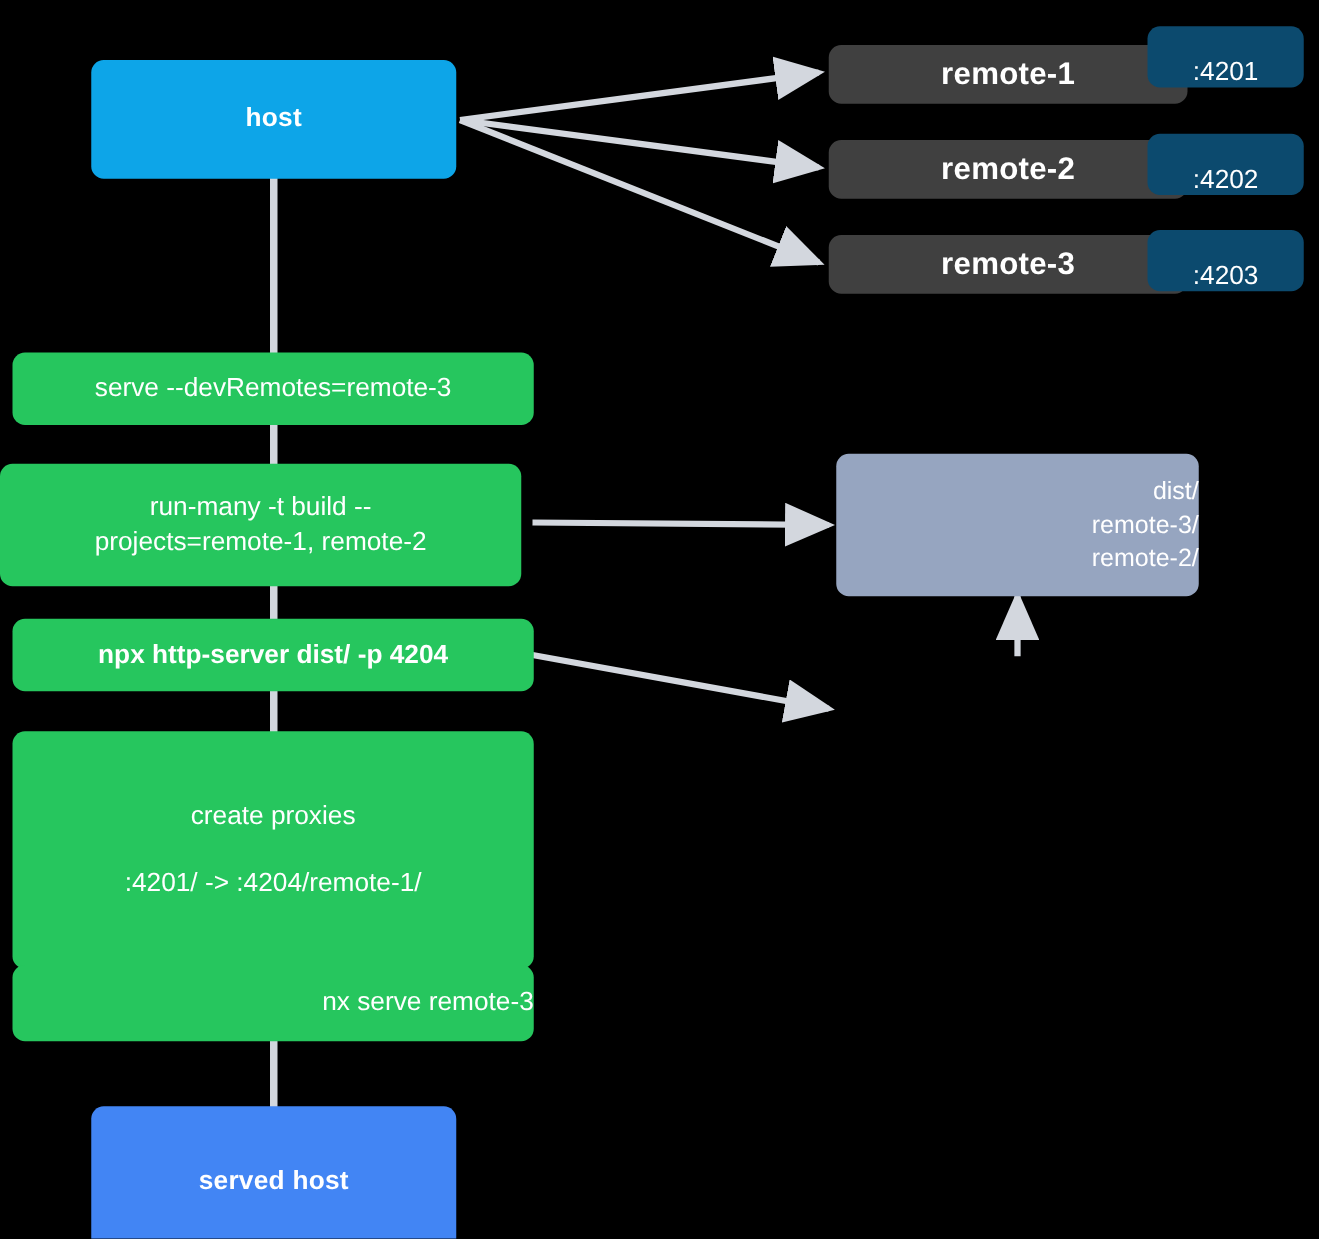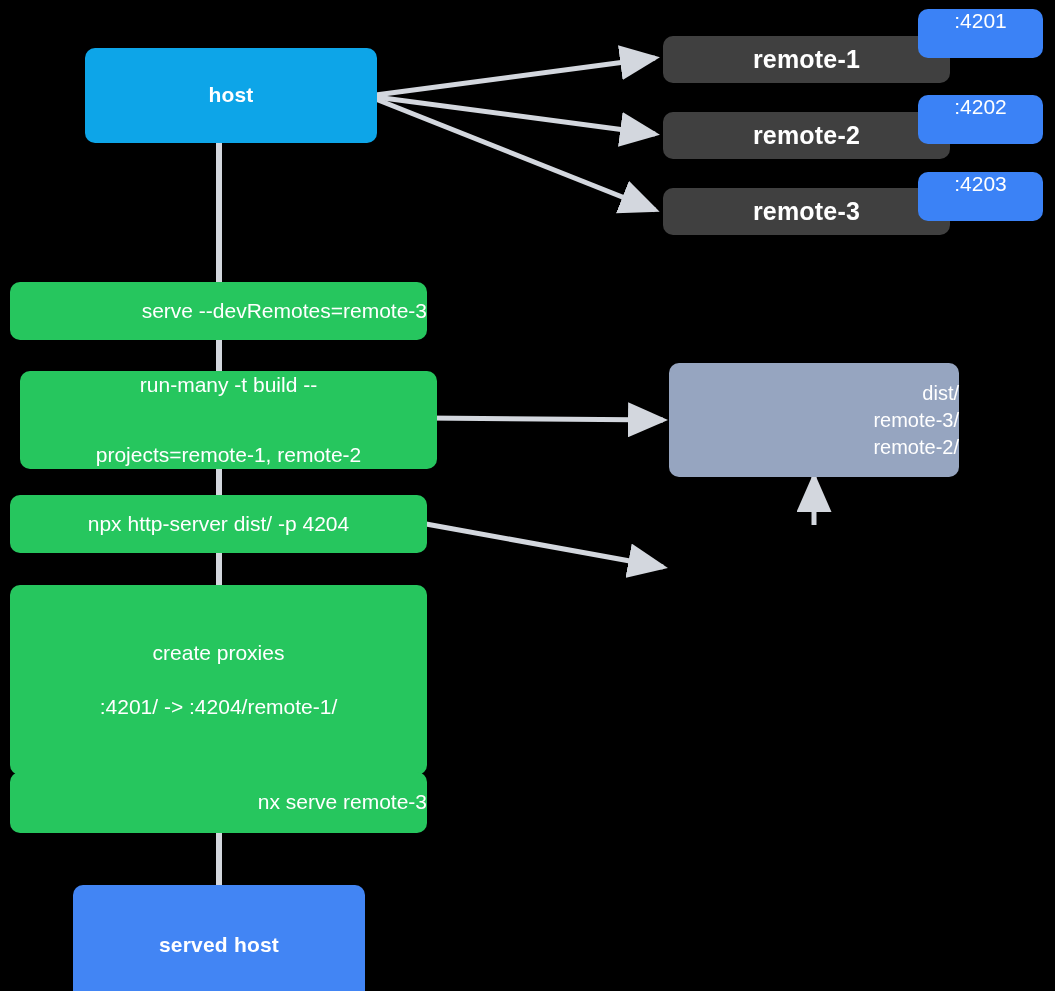--- a/index.html
+++ b/index.html
@@ -61,29 +61,30 @@
     font-weight: normal;
     font-size: 20px;
   }
   .node.plain.bold {
     font-weight: bold;
     letter-spacing: 0.2px;
   }
   .badge {
     position: absolute;
     box-sizing: border-box;
-    background: #3b82f6;
+    background: #0c4a6e;
     border-radius: 10px;
     color: #ffffff;
     font-size: 21px;
     font-weight: normal;
     display: flex;
-    align-items: flex-start;
+    align-items: flex-end;
     justify-content: center;
     z-index: 6;
+    margin-top: 12px;
   }
   .proxy-title { margin-bottom: 26px; }
   .proxy-line { display: block; }
   .dist-box {
     align-items: flex-end;
     justify-content: center;
     padding-left: 28px;
     text-align: left;
   }
   .dist-line { display: block; }
@@ -127,21 +128,21 @@
     <line x1="368" y1="96" x2="655" y2="134" stroke="#d3d7de" stroke-width="5" marker-end="url(#arrowhead)"></line>
     <line x1="368" y1="96" x2="655" y2="210" stroke="#d3d7de" stroke-width="5" marker-end="url(#arrowhead)"></line>
 
     <line x1="426" y1="418" x2="663" y2="420" stroke="#d3d7de" stroke-width="5" marker-end="url(#arrowhead)"></line>
 
     <line x1="426" y1="524" x2="663" y2="567" stroke="#d3d7de" stroke-width="5" marker-end="url(#arrowhead)"></line>
 
     <line x1="814" y1="525" x2="814" y2="477" stroke="#d3d7de" stroke-width="5" marker-end="url(#arrowhead)"></line>
   </svg>
 
-  <div class="node host" style="left:73px; top:48px; width:292px; height:95px;margin-left:12px;">
+  <div class="node host" style="left:73px; top:48px; width:292px; height:95px;">
     <span>host</span>
   </div>
 
   <div class="node remote" style="left:663px; top:36px; width:287px; height:47px;">
     <span>remote-1</span>
   </div>
   <div class="badge" style="left:918px; top:9px; width:125px; height:49px;">
     <span>:4201</span>
   </div>
 
@@ -152,30 +153,30 @@
     <span>:4202</span>
   </div>
 
   <div class="node remote" style="left:663px; top:188px; width:287px; height:47px;">
     <span>remote-3</span>
   </div>
   <div class="badge" style="left:918px; top:172px; width:125px; height:49px;">
     <span>:4203</span>
   </div>
 
-  <div class="node cmd" style="left:10px; top:282px; width:417px; height:58px;align-items:flex-end;">
+  <div class="node cmd" style="left:10px; top:282px; width:417px; height:58px;">
     <span>serve --devRemotes=remote-3</span>
   </div>
 
-  <div class="node cmd" style="left:20px; top:371px; width:417px; height:98px;justify-content:space-between;">
+  <div class="node cmd" style="left:0; top:371px; width:417px; height:98px;">
     <span>run-many -t build --</span>
     <span>projects=remote-1, remote-2</span>
   </div>
 
-  <div class="node cmd" style="left:10px; top:495px; width:417px; height:58px;">
+  <div class="node cmd" style="left:10px; top:495px; width:417px; height:58px;font-weight:bold;">
     <span>npx http-server dist/ -p 4204</span>
   </div>
 
   <div class="node cmd" style="left:10px; top:585px; width:417px; height:190px;">
     <span class="proxy-title">create proxies</span>
     <span class="proxy-line">:4201/ -&gt; :4204/remote-1/</span>
   </div>
 
   <div class="node cmd" style="left:10px; top:772px; width:417px; height:61px;align-items:flex-end;">
     <span>nx serve remote-3</span>

